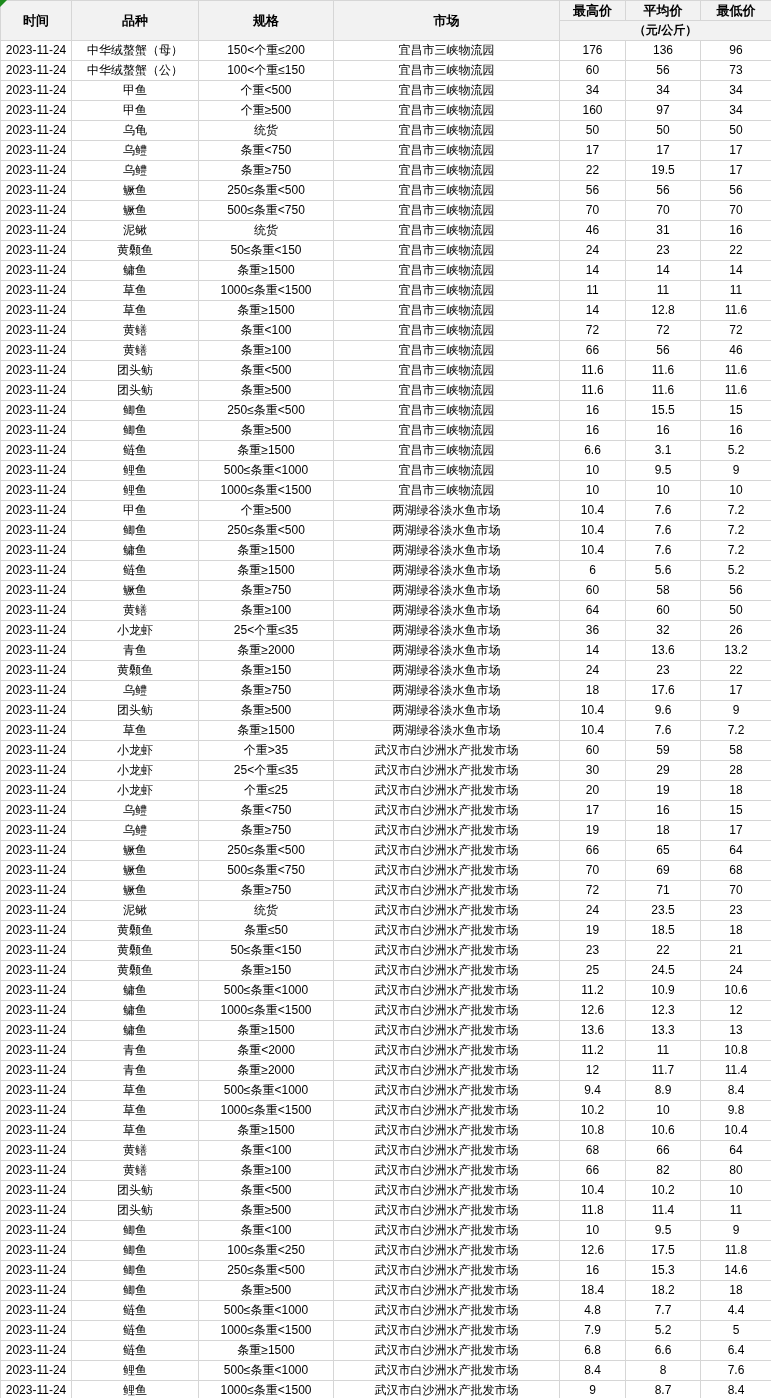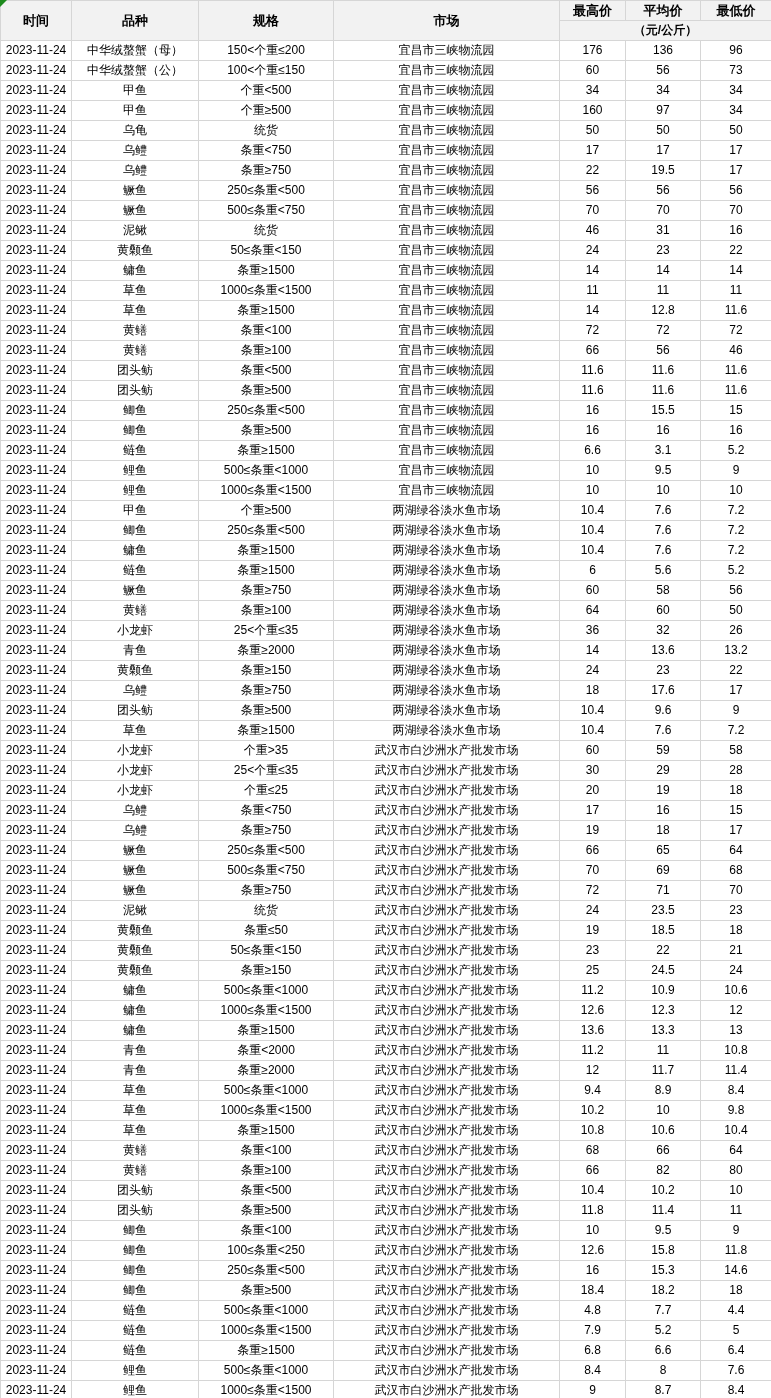--- a/index.html
+++ b/index.html
@@ -637,21 +637,21 @@
           <td>10</td>
           <td>9.5</td>
           <td>9</td>
         </tr>
         <tr>
           <td>2023-11-24</td>
           <td>鲫鱼</td>
           <td>100≤条重&lt;250</td>
           <td>武汉市白沙洲水产批发市场</td>
           <td>12.6</td>
-          <td>15.8</td>
+          <td>17.5</td>
           <td>11.8</td>
         </tr>
         <tr>
           <td>2023-11-24</td>
           <td>鲫鱼</td>
           <td>250≤条重&lt;500</td>
           <td>武汉市白沙洲水产批发市场</td>
           <td>16</td>
           <td>15.3</td>
           <td>14.6</td>

